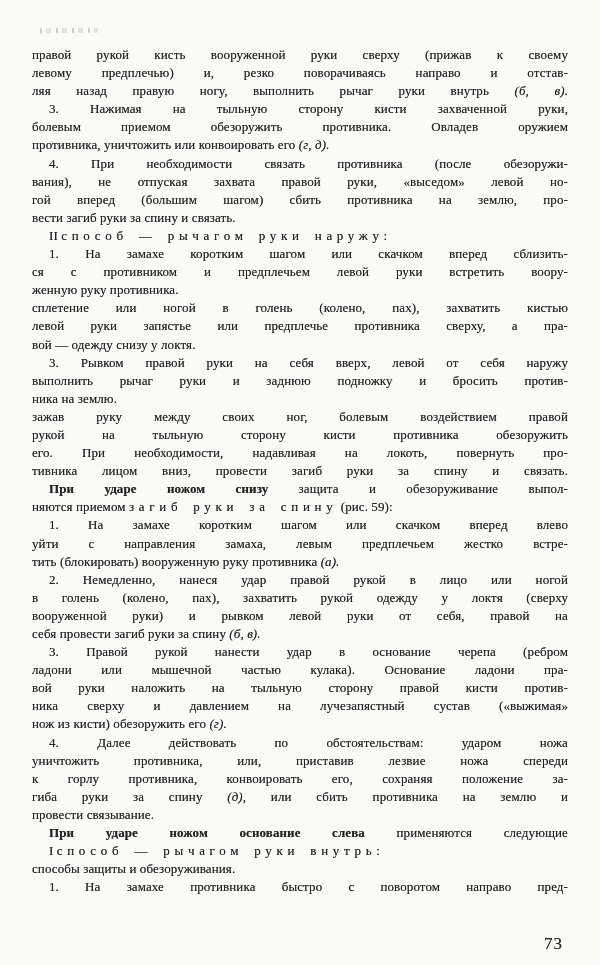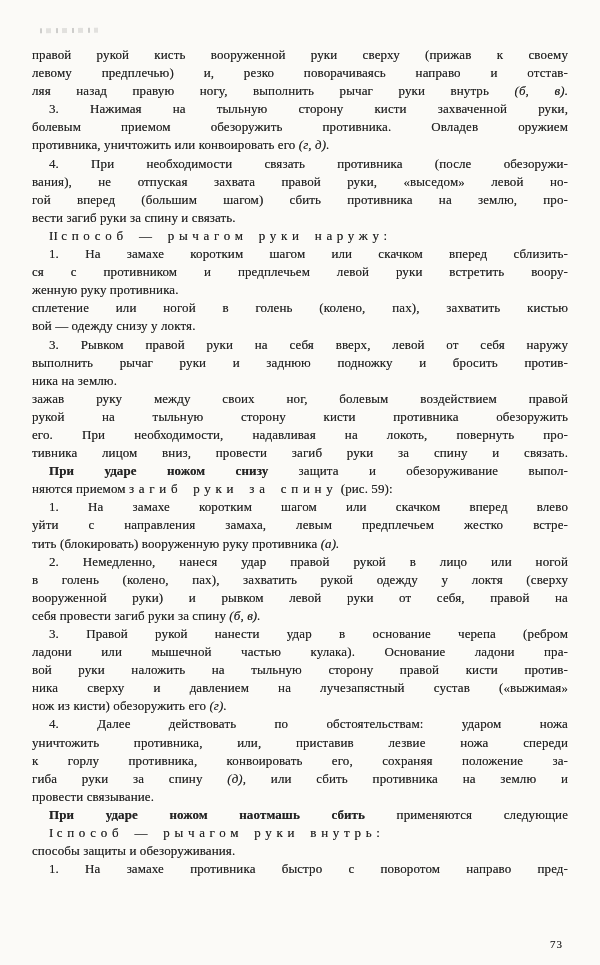--- a/index.html
+++ b/index.html
@@ -56,21 +56,21 @@
   .line.ind {
     text-indent: 17px;
   }
   .b  { font-weight: bold; }
   .it { font-style: italic; }
   .sp { letter-spacing: 0.36em; word-spacing: 0.25em; }
   .page-number {
     position: absolute;
     right: 37px;
     top: 935px;
-    font-size: 11px;
+    font-size: 17px;
     line-height: 18px;
     letter-spacing: 1px;
     text-shadow: 0 0 0.45px rgba(20,20,20,0.5);
   }
 </style>
 </head>
 <body>
 
 <div class="page">
   <div class="smudge"></div>
@@ -83,20 +83,21 @@
       <div class="line left"><span>противника, уничтожить или конвоировать его </span><span class="it">(г, д).</span></div>
       <div class="line ind"><span>4. При необходимости связать противника (после обезоружи-</span></div>
       <div class="line"><span>вания), не отпуская захвата правой руки, «выседом» левой но-</span></div>
       <div class="line"><span>гой вперед (большим шагом) сбить противника на землю, про-</span></div>
       <div class="line left"><span>вести загиб руки за спину и связать.</span></div>
       <div class="line ind left"><span>II </span><span class="sp">способ — рычагом руки наружу:</span></div>
       <div class="line ind"><span>1. На замахе коротким шагом или скачком вперед сблизить-</span></div>
       <div class="line"><span>ся с противником и предплечьем левой руки встретить воору-</span></div>
       <div class="line left"><span>женную руку противника.</span></div>
       <div class="line"><span>сплетение или ногой в голень (колено, пах), захватить кистью</span></div>
+      <div class="line"><span>левой руки запястье или предплечье противника сверху, а пра-</span></div>
       <div class="line left"><span>вой — одежду снизу у локтя.</span></div>
       <div class="line ind"><span>3. Рывком правой руки на себя вверх, левой от себя наружу</span></div>
       <div class="line"><span>выполнить рычаг руки и заднюю подножку и бросить против-</span></div>
       <div class="line left"><span>ника на землю.</span></div>
       <div class="line"><span>зажав руку между своих ног, болевым воздействием правой</span></div>
       <div class="line"><span>рукой на тыльную сторону кисти противника обезоружить</span></div>
       <div class="line"><span>его. При необходимости, надавливая на локоть, повернуть про-</span></div>
       <div class="line"><span>тивника лицом вниз, провести загиб руки за спину и связать.</span></div>
       <div class="line ind"><span class="b">При ударе ножом снизу</span><span> защита и обезоруживание выпол-</span></div>
       <div class="line left"><span>няются приемом </span><span class="sp">загиб руки за спину</span><span> (рис. 59):</span></div>
@@ -110,19 +111,19 @@
       <div class="line ind"><span>3. Правой рукой нанести удар в основание черепа (ребром</span></div>
       <div class="line"><span>ладони или мышечной частью кулака). Основание ладони пра-</span></div>
       <div class="line"><span>вой руки наложить на тыльную сторону правой кисти против-</span></div>
       <div class="line"><span>ника сверху и давлением на лучезапястный сустав («выжимая»</span></div>
       <div class="line left"><span>нож из кисти) обезоружить его </span><span class="it">(г).</span></div>
       <div class="line ind"><span>4. Далее действовать по обстоятельствам: ударом ножа</span></div>
       <div class="line"><span>уничтожить противника, или, приставив лезвие ножа спереди</span></div>
       <div class="line"><span>к горлу противника, конвоировать его, сохраняя положение за-</span></div>
       <div class="line"><span>гиба руки за спину </span><span class="it">(д),</span><span> или сбить противника на землю и</span></div>
       <div class="line left"><span>провести связывание.</span></div>
-      <div class="line ind"><span class="b">При ударе ножом наотмашь сбить</span><span> применяются следующие</span></div>
+      <div class="line ind"><span class="b">При ударе ножом основание слева</span><span> применяются следующие</span></div>
       <div class="line ind left"><span>I </span><span class="sp">способ — рычагом руки внутрь:</span></div>
       <div class="line left"><span>способы защиты и обезоруживания.</span></div>
       <div class="line ind"><span>1. На замахе противника быстро с поворотом направо пред-</span></div>
     </div>
   <div class="page-number">73</div>
 </div>
 
 </body></html>

